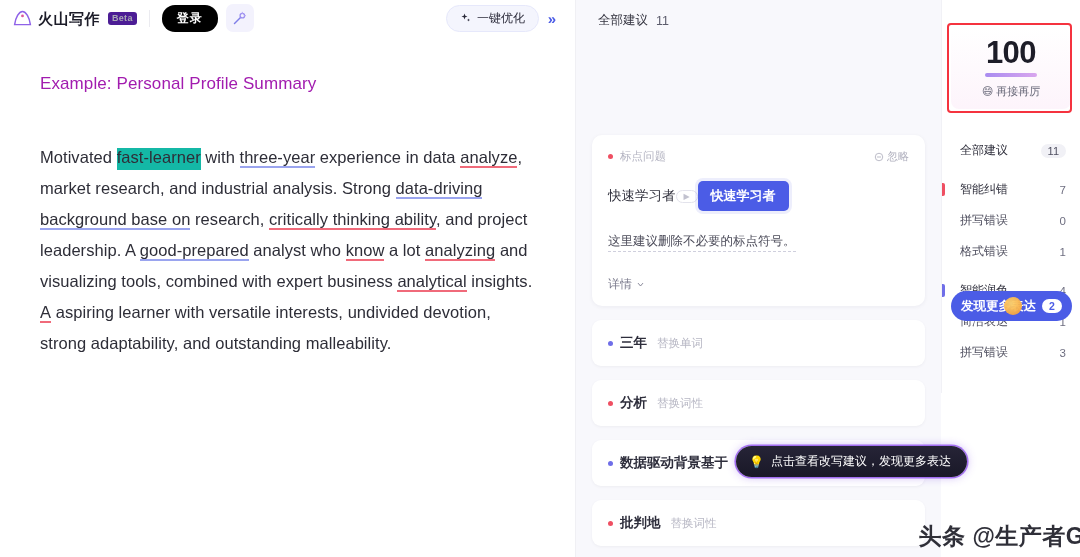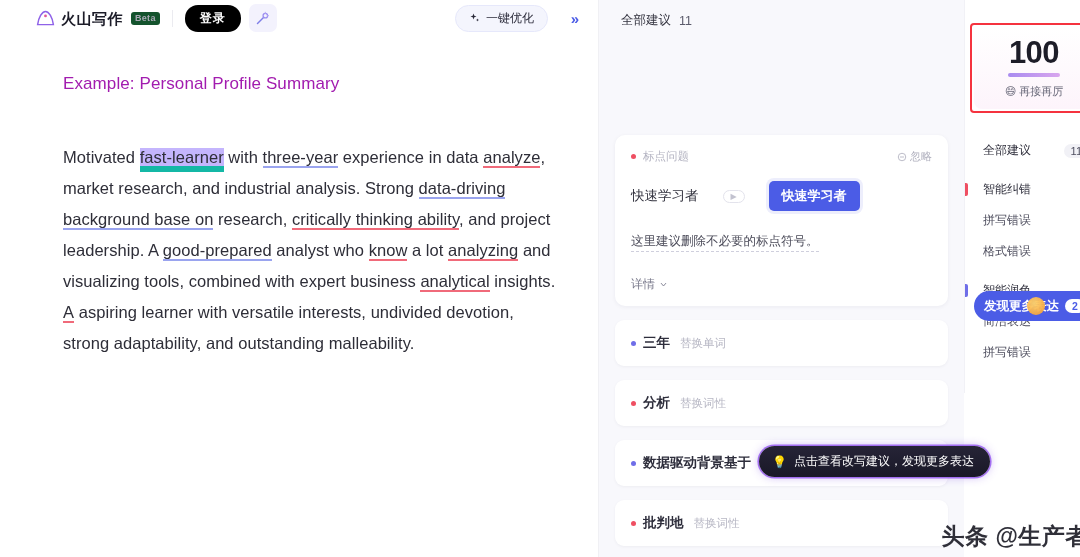--- a/index.html
+++ b/index.html
@@ -11,50 +11,49 @@
   }
   #app { position: relative; width: 1080px; height: 557px; display: flex; }
 
   
   .editor-pane {
     width: 576px; height: 557px;
     background: #ffffff;
     position: relative;
     border-right: 1px solid #f0f0f4;
     flex: 0 0 576px;
-    margin-left: 23px;
   }
   .topbar {
     height: 36px; display: flex; align-items: center;
     padding: 0 10px 0 12px; gap: 8px;
   }
   .brand { display: flex; align-items: center; gap: 5px; }
   .brand-mark { width: 21px; height: 21px; display: block; }
   .brand-name {
     font-size: 15px; font-weight: 700; color: #1c1c28;
     letter-spacing: .5px; line-height: 1;
   }
   .beta-badge {
-    font-size: 9px; color: #a9a9b5; background: #14532d;
+    font-size: 9px; color: #a9a9b5; background: #4c1d95;
     border-radius: 3px; padding: 1.5px 4px; font-weight: 600;
     letter-spacing: .3px;
   }
   .divider-v { width: 1px; height: 17px; background: #ebebf0; margin: 0 4px; }
   .login-btn {
     background: #000000; color: #ffffff; border: none;
     border-radius: 13px; font-size: 12px; font-weight: 600;
     padding: 5px 15px; cursor: pointer; font-family: inherit;
     letter-spacing: 1px;
   }
   .wand-btn {
     width: 28px; height: 28px; border-radius: 7px;
     background: #f3f2fd; display: flex; align-items: center;
     justify-content: center; cursor: pointer;
   }
-  .topbar-right { margin-left: auto; display: flex; align-items: center; gap: 14px; }
+  .topbar-right { margin-left: auto; display: flex; align-items: center; gap: 0; }
   .optimize-btn {
     display: flex; align-items: center; gap: 5px;
     background: #f4f5fd; border: 1px solid #e6e8fb; border-radius: 14px;
     padding: 4px 13px; font-size: 12px; color: #2b2b3a; cursor: pointer;
     font-weight: 500;
   }
   .collapse-btn {
     width: 26px; height: 26px; display: flex; align-items: center;
     justify-content: center; color: #4b5ce6; font-size: 15px;
     cursor: pointer; font-weight: 700; border-radius: 5px;
@@ -66,21 +65,21 @@
   .doc-title {
     font-size: 17px; color: #a21caf; font-weight: 400;
     margin-bottom: 48px; letter-spacing: .1px;
   }
   .doc-body {
     font-size: 16.5px; line-height: 31px; color: #2e2e38;
     letter-spacing: .05px;
   }
   .mk { position: relative; }
   .mk-red { border-bottom: 2px solid #f06a7a; }
-  .mk-red-hl { background: #c4b5fd; border-bottom: 6px solid #14b8a6; }
+  .mk-red-hl { background: #14b8a6; border-bottom: 4px solid #14b8a6; }
   .mk-purple { border-bottom: 2px solid #9aa4ef; }
 
   
   .sugg-pane {
     flex: 0 0 365px; width: 365px; height: 557px;
     background: #f8f8fc; position: relative;
   }
   .sugg-head {
     padding: 12px 0 0 22px; font-size: 12.5px; color: #33333f;
     display: flex; align-items: center; gap: 8px;
@@ -97,21 +96,21 @@
   }
   .card-head { display: flex; align-items: center; }
   .dot { width: 5px; height: 5px; border-radius: 50%; margin-right: 7px; flex: 0 0 5px;}
   .dot-red { background: #ef4f62; }
   .dot-purple { background: #6f6ee8; }
   .card-type { font-size: 11.5px; color: #b4b4c2; }
   .ignore {
     margin-left: auto; font-size: 11px; color: #b0b0be;
     display: flex; align-items: center; gap: 3px; cursor: pointer;
   }
-  .repl-row { display: flex; align-items: center; gap: 24px; margin-top: 17px; text-align: right; }
+  .repl-row { display: flex; align-items: center; gap: 0; margin-top: 17px; text-align: right; }
   .repl-from { font-size: 13.5px; color: #33333f; }
   .repl-arrow {
     width: 22px; height: 13px; border: 1px solid #e3e3ec; border-radius: 7px;
     display: flex; align-items: center; justify-content: center;
     font-size: 8px; color: #c2c2cf;
   }
   .repl-to {
     background: #4b5ce6; color: #fff; font-size: 13px; font-weight: 600;
     border-radius: 5px; padding: 6px 13px; cursor: pointer;
     box-shadow: 0 0 0 3px rgba(75,92,230,.10);

